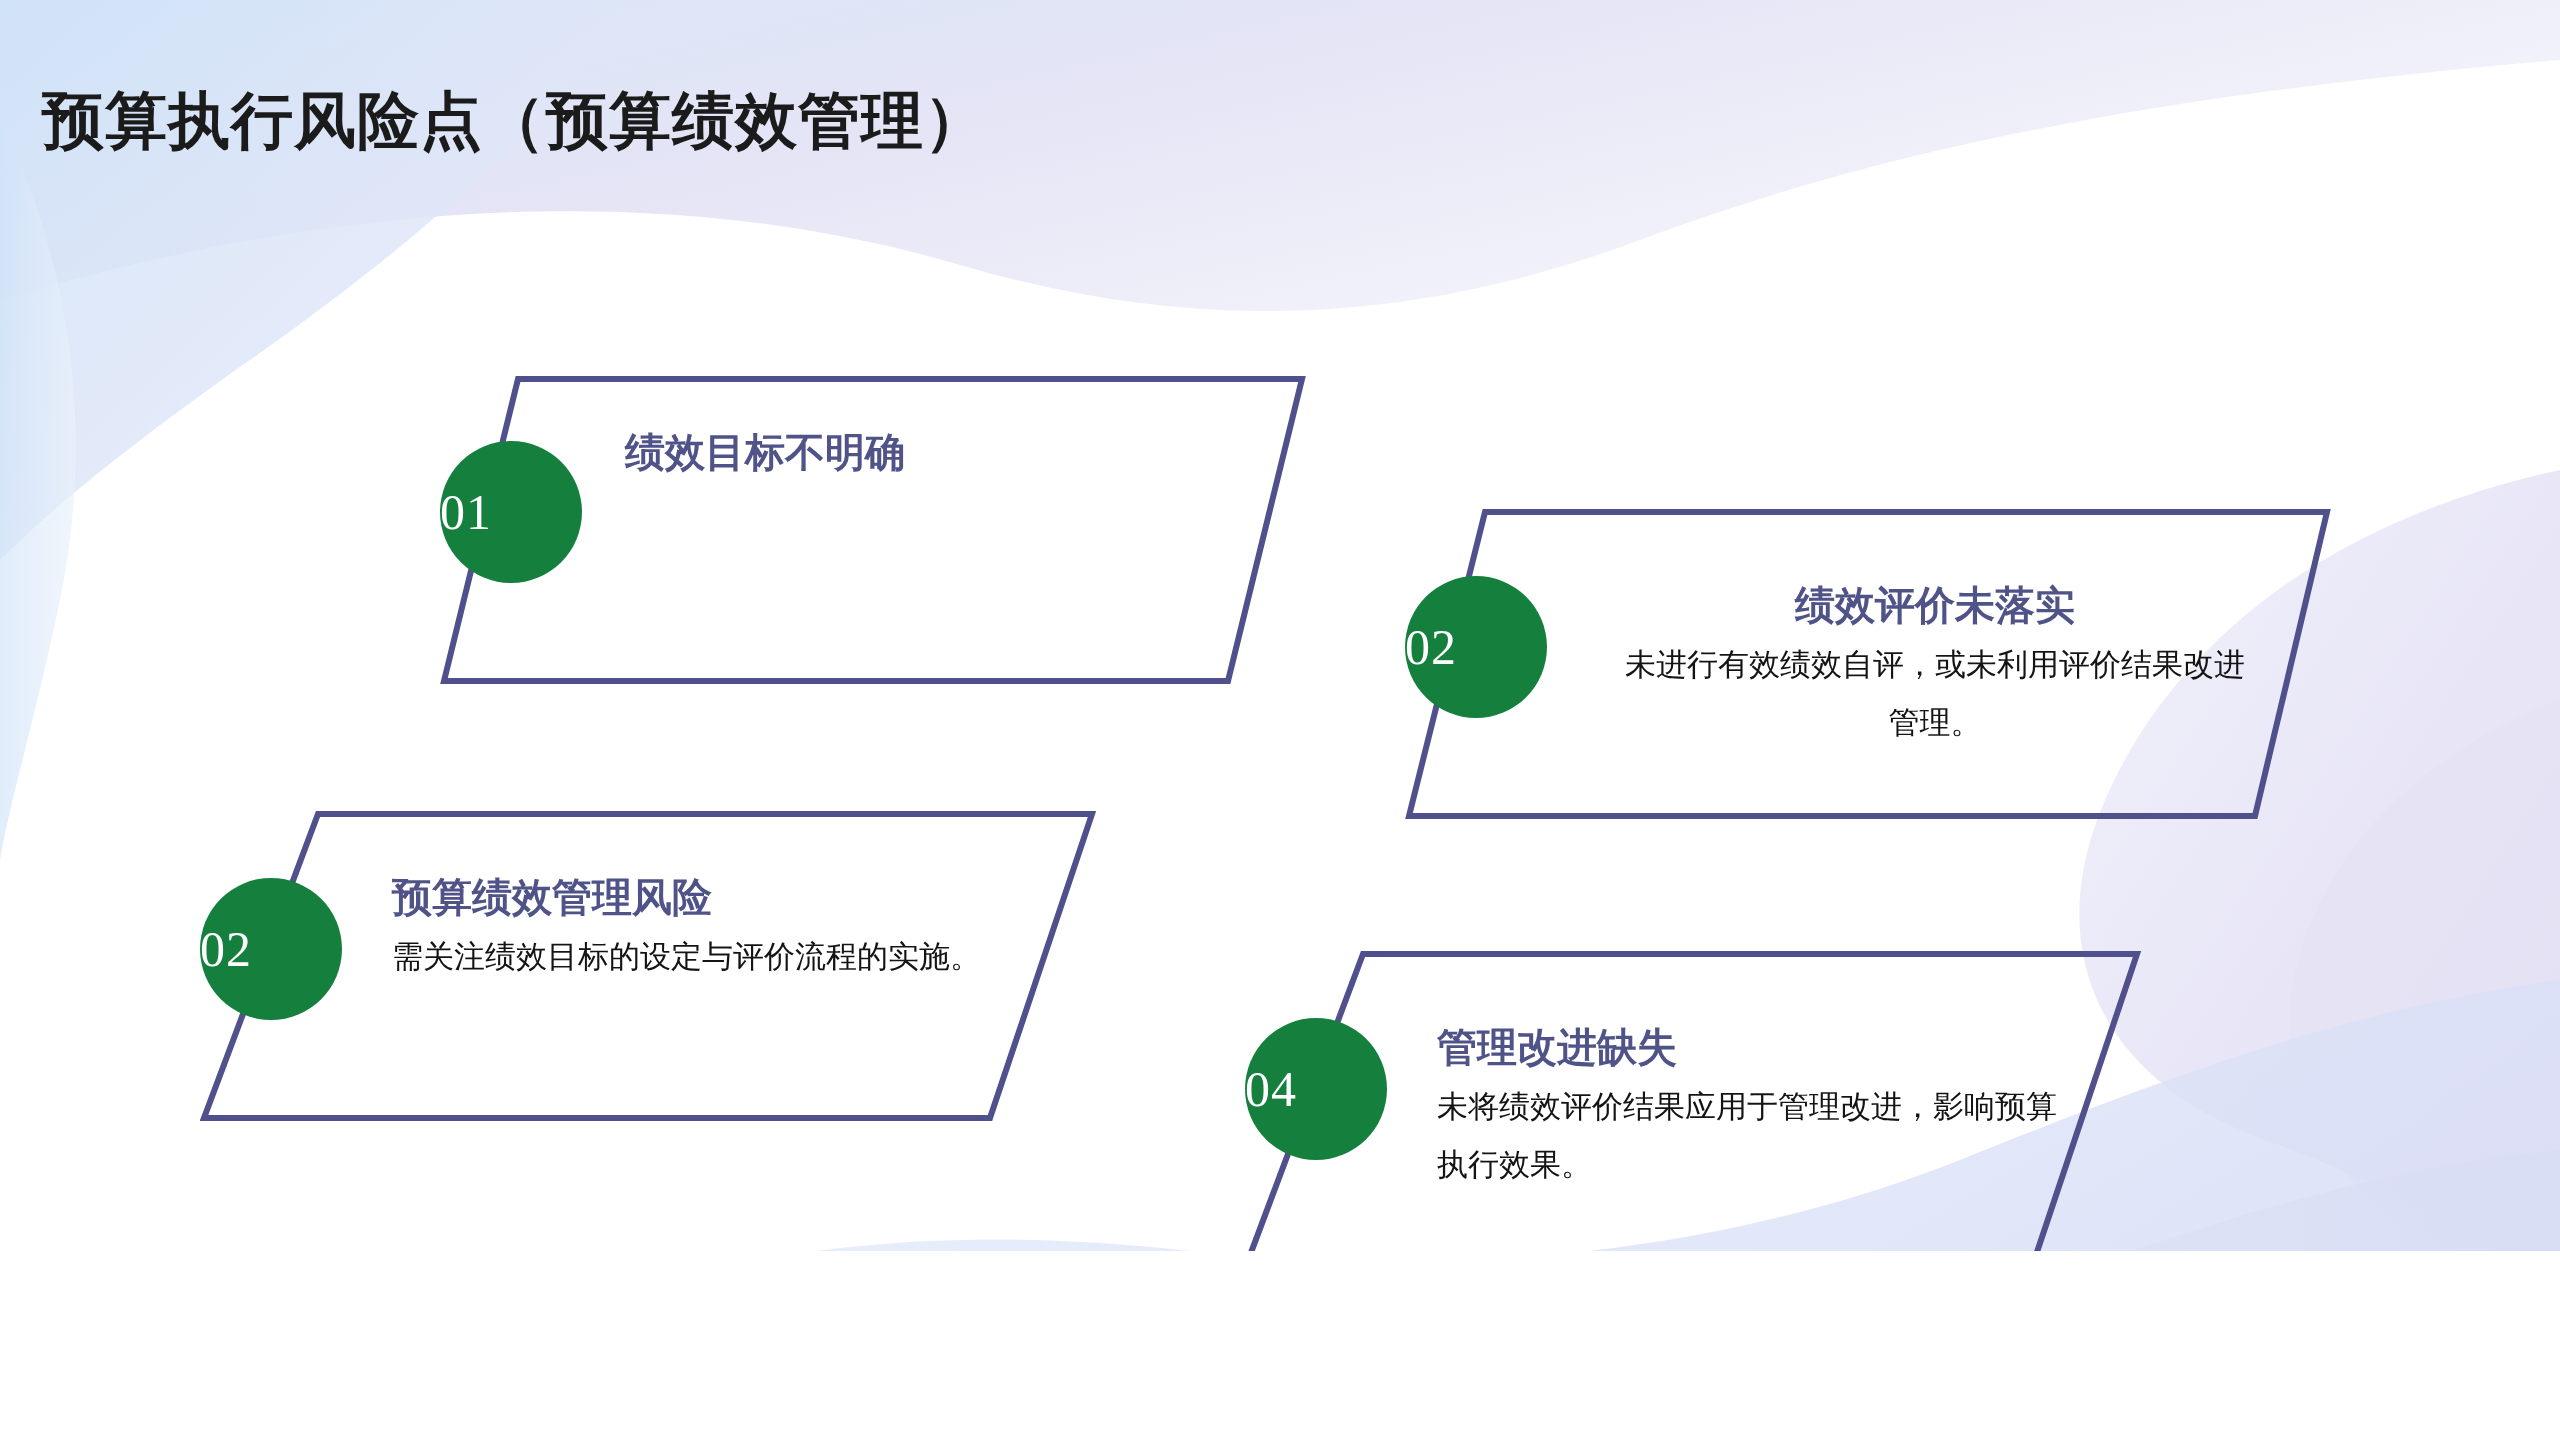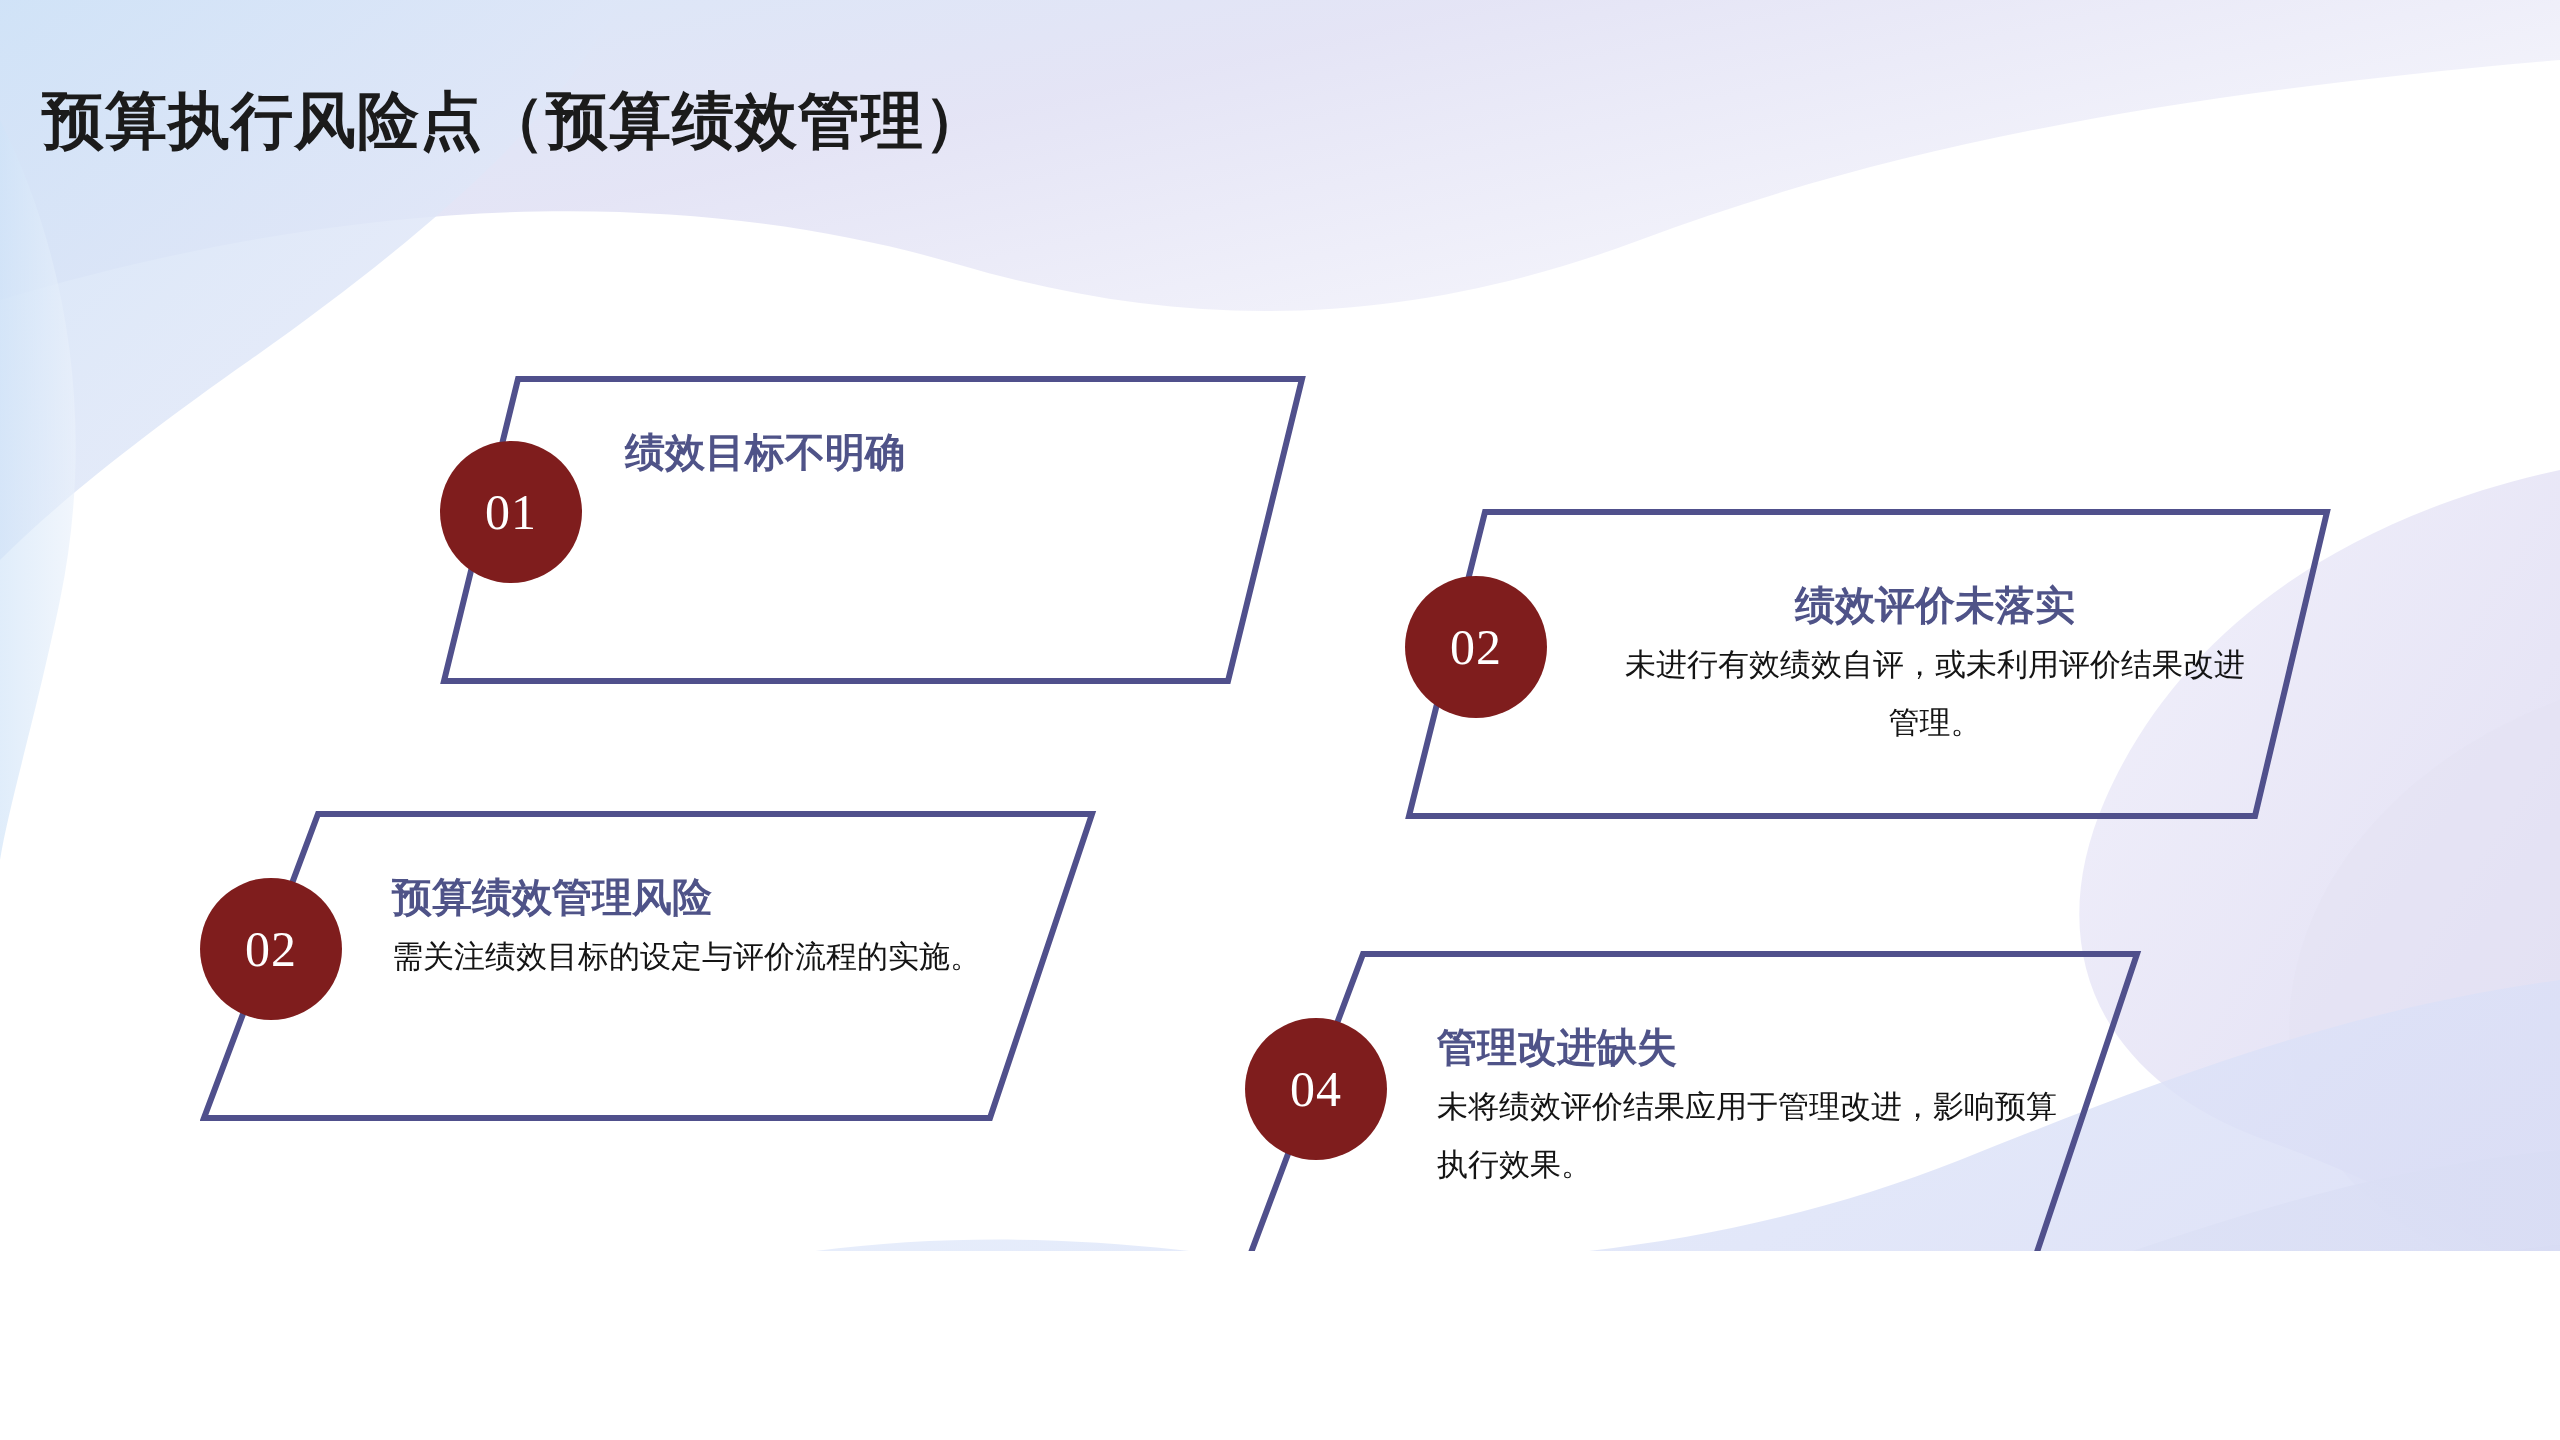--- a/index.html
+++ b/index.html
@@ -47,25 +47,25 @@
     position: absolute;
     left: 0; top: 0;
   }
   .card-shape svg { display:block; }
 
   .badge {
     position: absolute;
     width: 142px;
     height: 142px;
     border-radius: 50%;
-    background: #7f1d1d;
+    background: #15803d;
     color: #ffffff;
     display: flex;
     align-items: center;
-    justify-content: center;
+    justify-content: flex-start;
     font-family: "Liberation Serif", "DejaVu Serif", serif;
     font-size: 50px;
     line-height: 1;
     letter-spacing: 1px;
     z-index: 3;
   }
 
   .card-text {
     position: absolute;
     z-index: 2;

